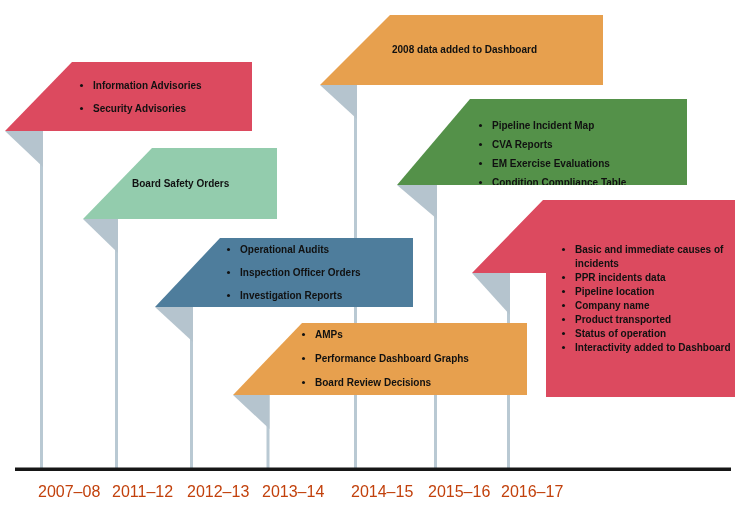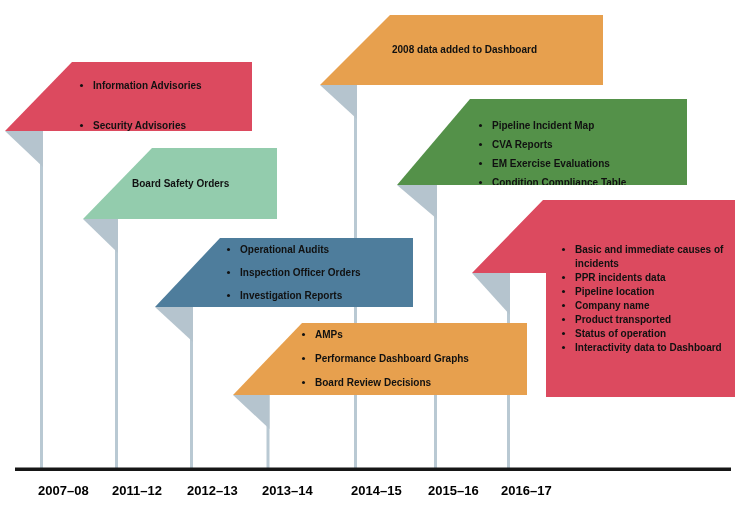--- a/index.html
+++ b/index.html
@@ -18,21 +18,21 @@
     margin:0;padding:0;list-style:disc outside;
   }
   .flag li{
     font-size:10px;font-weight:bold;white-space:nowrap;color:#111;
   }
   .flag.plain ul{list-style:none;}
 
   .f1{left:5px;top:62px;width:247px;height:69px;
       clip-path:polygon(67px 0,247px 0,247px 69px,0 69px);}
   .f1 ul{padding-left:88px;}
-  .f1 li{line-height:23px;margin-top:17px;}
+  .f1 li{line-height:23px;}
 
   .f2{left:83px;top:148px;width:194px;height:71px;
       clip-path:polygon(69px 0,194px 0,194px 71px,0 71px);}
   .f2 ul{padding-left:49px;}
   .f2 li{line-height:20px;}
 
   .f3{left:155px;top:238px;width:258px;height:69px;
       clip-path:polygon(65px 0,258px 0,258px 69px,0 69px);}
   .f3 ul{padding-left:85px;}
   .f3 li{line-height:23px;}
@@ -52,21 +52,21 @@
   .f6 ul{padding-left:95px;}
   .f6 li{line-height:19px;}
 
   .f7{left:472px;top:200px;width:263px;height:197px;
       clip-path:polygon(71px 0,263px 0,263px 197px,74px 197px,74px 73px,0 73px);}
   .f7 ul{padding-left:103px;padding-right:4px;}
   .f7 li{line-height:14px;white-space:normal;}
 
   
   .year{
-    position:absolute;top:483px;font-size:13px;font-weight:bold;color:#000000;
+    position:absolute;top:483px;font-size:16px;font-weight:normal;color:#c2410c;
     white-space:nowrap;
   }
   .y1{left:38px;}  .y2{left:112px;} .y3{left:187px;} .y4{left:262px;}
   .y5{left:351px;} .y6{left:428px;} .y7{left:501px;}
 </style>
 </head>
 <body>
 
 <div class="stage">
 
@@ -136,21 +136,21 @@
   </div>
 
   <div class="flag f7" style="background: rgb(220, 74, 95);">
     <ul>
         <li>Basic and immediate causes of incidents</li>
         <li>PPR incidents data</li>
         <li>Pipeline location</li>
         <li>Company name</li>
         <li>Product transported</li>
         <li>Status of operation</li>
-        <li>Interactivity data to Dashboard</li>
+        <li>Interactivity added to Dashboard</li>
       </ul>
   </div>
 
   <div class="year y1">2007–08</div>
   <div class="year y2">2011–12</div>
   <div class="year y3">2012–13</div>
   <div class="year y4">2013–14</div>
   <div class="year y5">2014–15</div>
   <div class="year y6">2015–16</div>
   <div class="year y7">2016–17</div>

